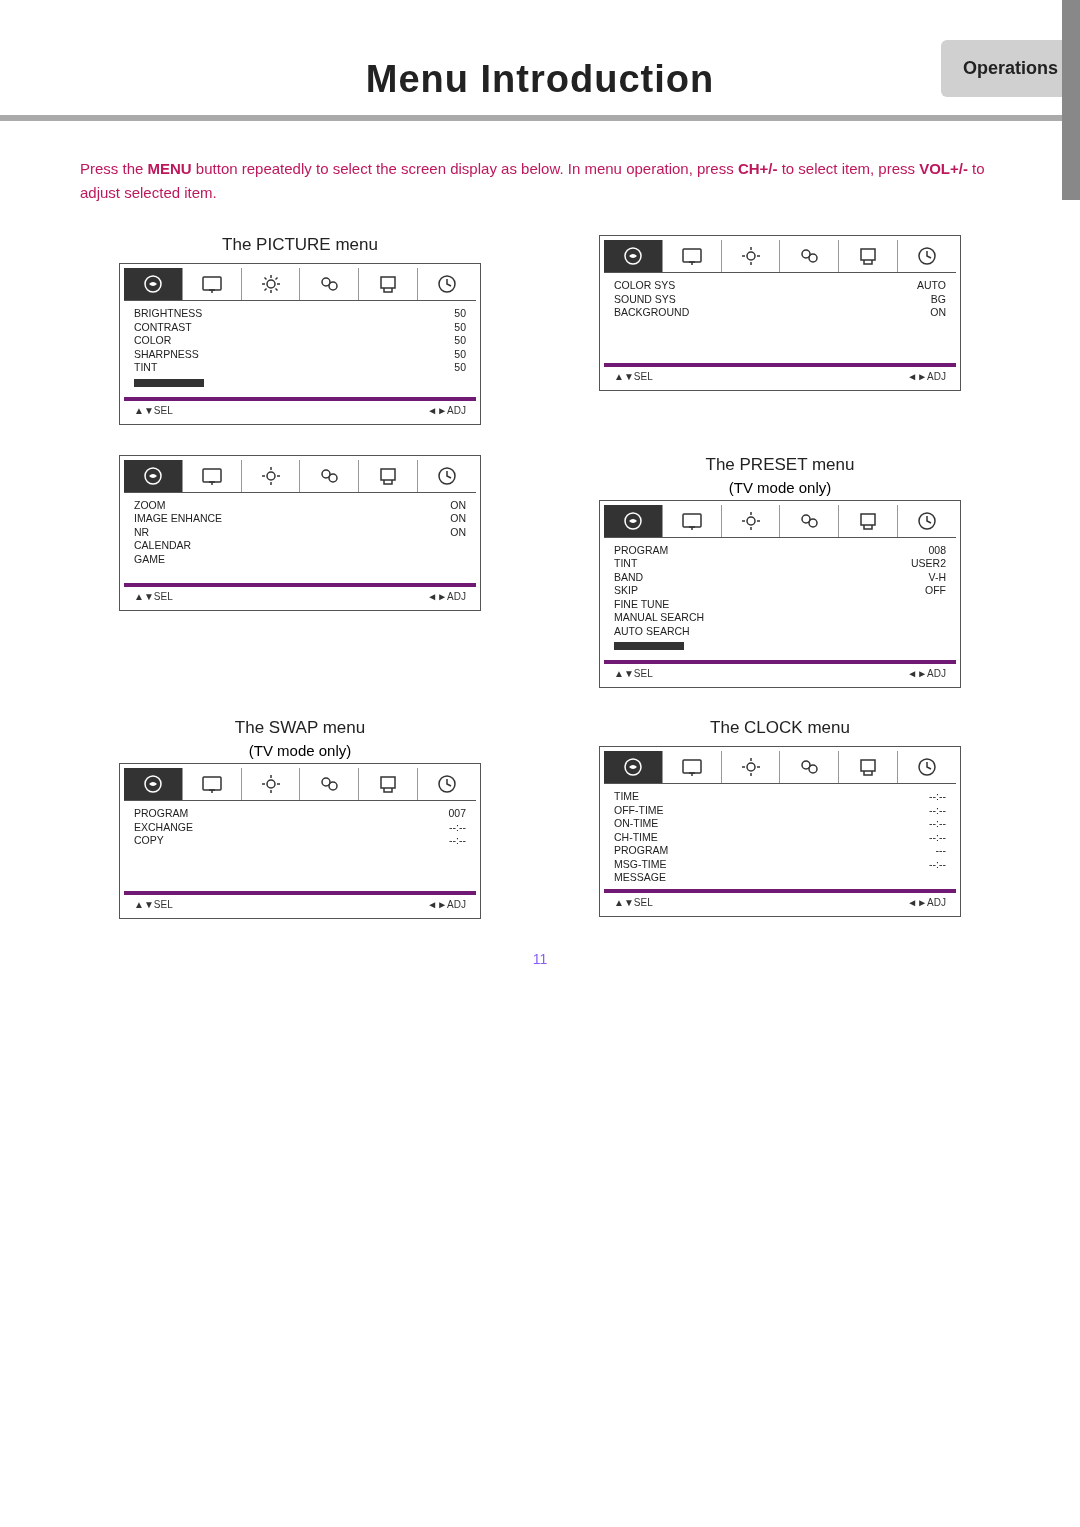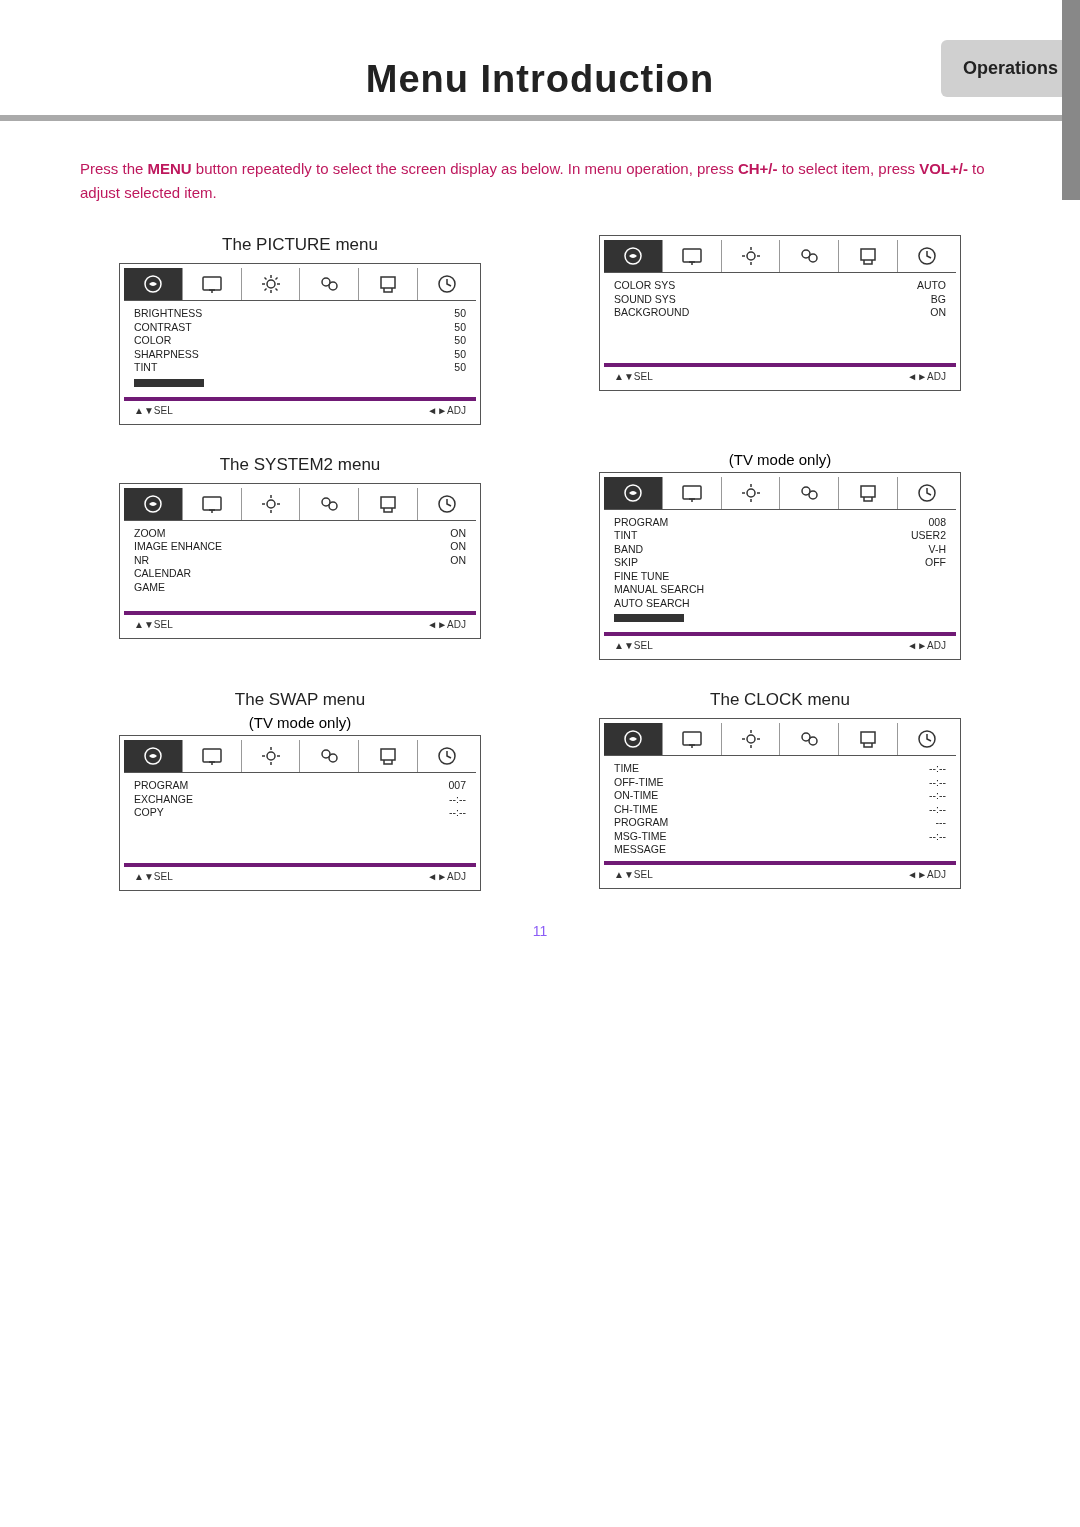--- a/index.html
+++ b/index.html
@@ -331,21 +331,20 @@
             <span>◄►ADJ</span>
         </div>
       </div>
     </div>
 
   </div>
 
   <div class="menu-row">
 
     <div class="menu-panel">
-      <div class="menu-title">The SYSTEM2 menu</div>
       <div class="menu-box">
         <div class="menu-icon-bar">
           <div class="menu-icon-cell active">
             <svg class="icon-svg" viewBox="0 0 22 22" fill="none" stroke="white" stroke-width="1.5">
                 <circle cx="11" cy="11" r="8"></circle>
                 <path d="M7 11 Q11 7 15 11 Q11 15 7 11Z" fill="white" stroke="none"></path>
               </svg>
           </div>
           <div class="menu-icon-cell">
             <svg class="icon-svg" viewBox="0 0 22 22" fill="none" stroke="#333" stroke-width="1.5">
@@ -404,20 +403,21 @@
             </div>
         </div>
         <div class="menu-footer">
           <span>▲▼SEL</span>
             <span>◄►ADJ</span>
         </div>
       </div>
     </div>
 
     <div class="menu-panel">
+      <div class="menu-title">The PRESET menu</div>
       <div class="menu-subtitle">(TV mode only)</div>
       <div class="menu-box">
         <div class="menu-icon-bar">
           <div class="menu-icon-cell active">
             <svg class="icon-svg" viewBox="0 0 22 22" fill="none" stroke="white" stroke-width="1.5">
                 <circle cx="11" cy="11" r="8"></circle>
                 <path d="M7 11 Q11 7 15 11 Q11 15 7 11Z" fill="white" stroke="none"></path>
               </svg>
           </div>
           <div class="menu-icon-cell">

